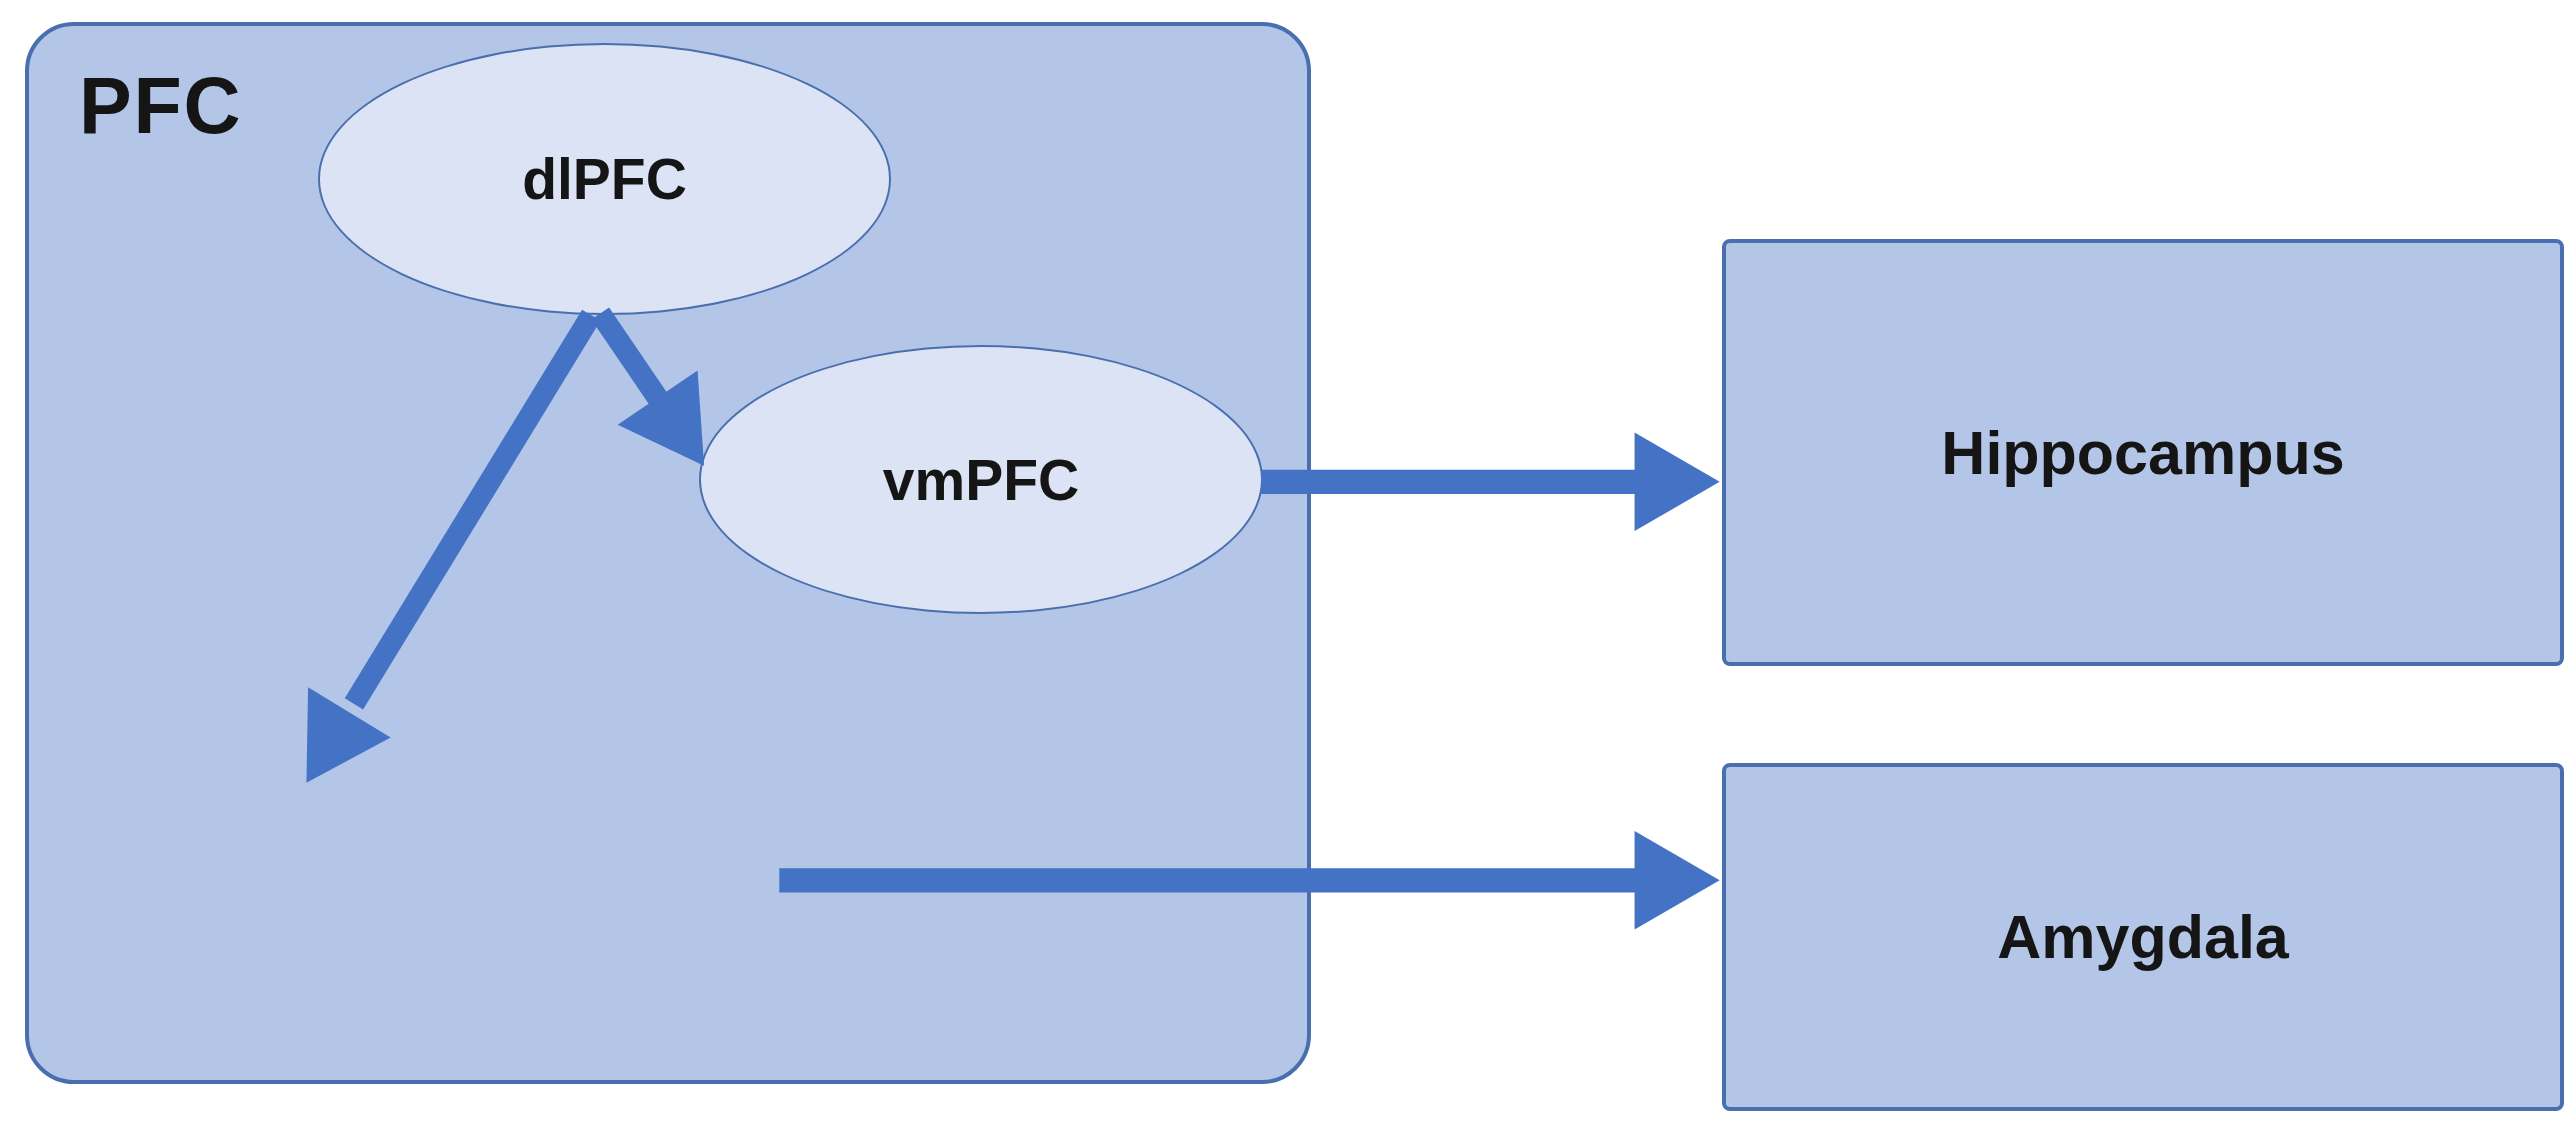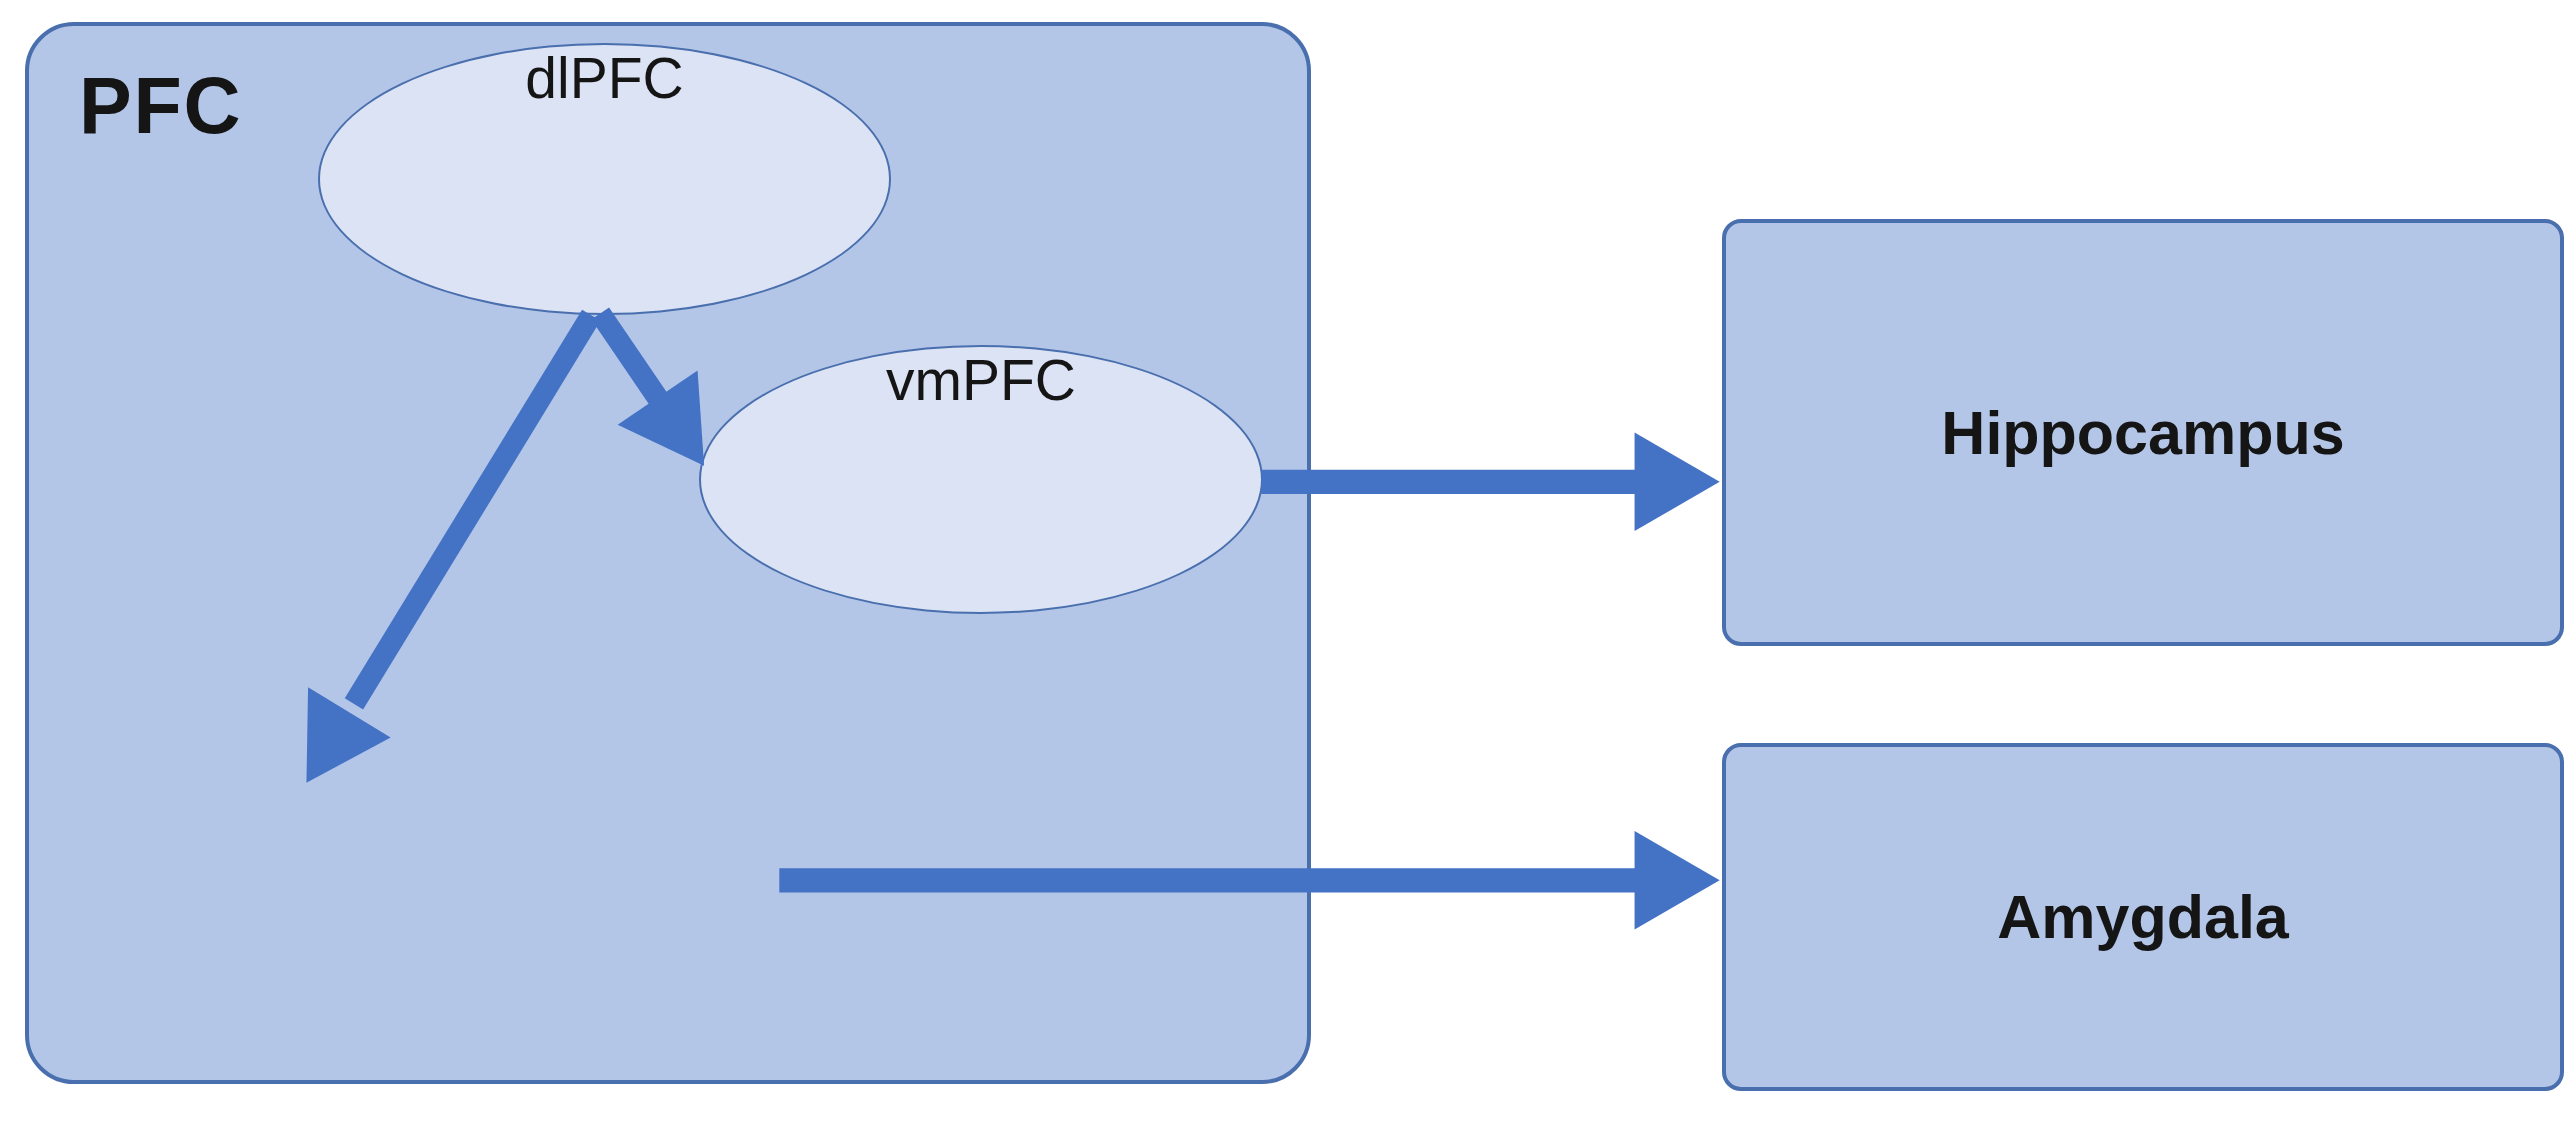--- a/index.html
+++ b/index.html
@@ -48,44 +48,47 @@
     z-index: 2;
   }
 
   
   .node-ellipse {
     position: absolute;
     border: 2.7px solid var(--shape-border);
     border-radius: 50%;
     background: var(--ellipse-fill);
     display: flex;
+    align-items: center;
     justify-content: center;
     z-index: 2;
+    font-weight: bold;
   }
   .node-ellipse .node-label {
     font-size: 57px;
     color: var(--text);
   }
   .ellipse-dlpfc { left: 318px; top: 43px;  width: 573px; height: 272px; }
   .ellipse-vmpfc { left: 699px; top: 345px; width: 564px; height: 269px; }
   .ellipse-ofc   { left: 221px; top: 745px; width: 561px; height: 270px; }
 
   
   .target-box {
     position: absolute;
     left: 1722px;
     width: 842px;
     background: var(--container-fill);
     border: 4.5px solid var(--shape-border);
-    border-radius: 19px;
+    border-radius: 8px;
     display: flex;
     flex-direction: column;
     align-items: center;
     justify-content: center;
     z-index: 2;
+    margin-top: 20px;
   }
   .box-hippocampus { top: 219px; height: 427px; }
   .box-amygdala    { top: 743px; height: 348px; }
   .target-label {
     font-size: 61px;
     font-weight: bold;
     color: var(--text);
     line-height: 88px;
     text-align: center;
     white-space: nowrap;

